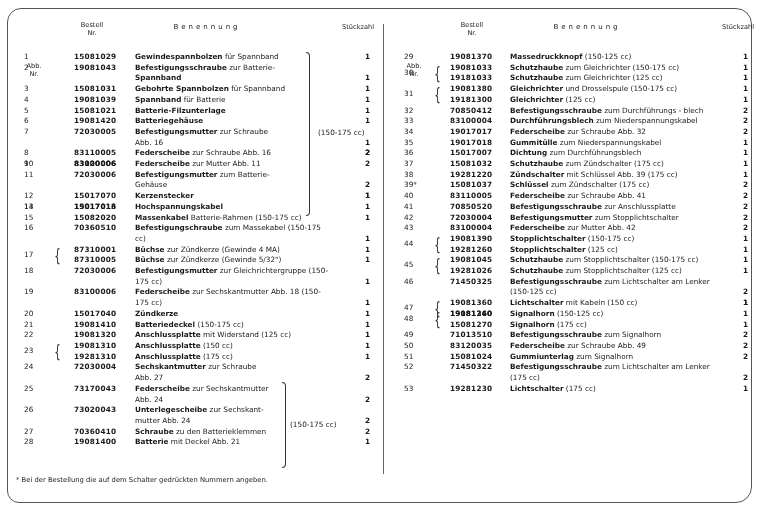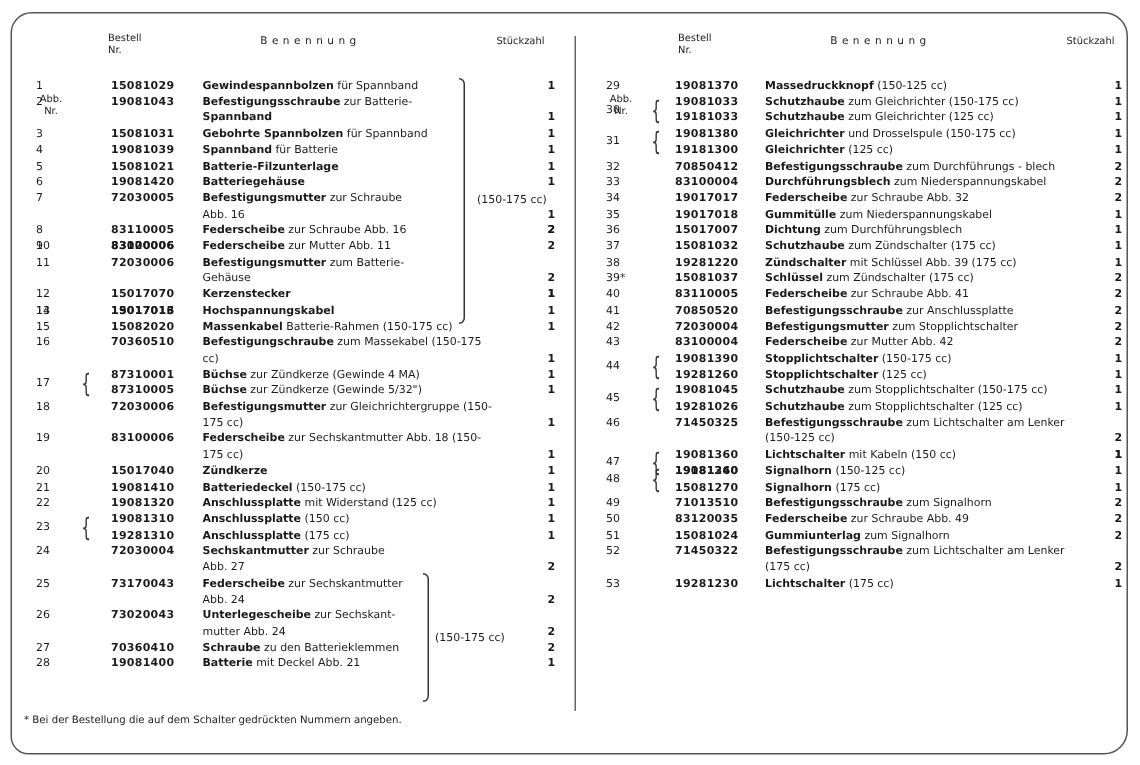--- a/index.html
+++ b/index.html
@@ -6,23 +6,23 @@
   body { width: 760px; height: 510px; position: relative; overflow: hidden;
          font-family: "DejaVu Sans", sans-serif; color: #1a1a1a; }
   .frame { position: absolute; left: 7px; top: 8px; width: 745px; height: 495px;
            border: 1px solid #555; border-radius: 14px 16px 16px 12px; box-sizing: border-box; }
   .divider { position: absolute; left: 383px; top: 24px; width: 1px; height: 450px; background: #666; }
   .col { position: absolute; top: 22px; }
   .col.left { left: 12px; width: 362px; }
   .col.right { left: 392px; width: 362px; }
   .hdr { position: relative; height: 24px; font-size: 6.6px; line-height: 7.5px; color: #222; }
   .hdr .h-abb { position: absolute; left: 8px; width: 28px; text-align: center; margin-top: 41px; }
-  .hdr .h-best { position: absolute; left: 60px; width: 40px; }
+  .hdr .h-best { position: absolute; left: 60px; width: 40px; text-align: center; }
   .hdr .h-ben { position: absolute; left: 110px; width: 170px; text-align: center; letter-spacing: 3px; font-size: 7px; top: 2px; }
-  .hdr .h-stk { position: absolute; right: 0px; width: 54px; text-align: center; top: 2px; }
+  .hdr .h-stk { position: absolute; right: 0px; width: 54px; text-align: right; top: 2px; }
   .rows { position: relative; margin-top: 6px; }
   .row { position: relative; font-size: 7.3px; line-height: 10.7px; }
   .row .abb { position: absolute; left: 8px; width: 28px; text-align: left; padding-left: 4px; box-sizing: border-box; }
   .row .best { position: absolute; left: 62px; font-weight: bold; letter-spacing: 0.2px; }
   .row .ben { margin-left: 123px; width: 200px; display: block; }
   .row .ben b { font-weight: bold; }
   .row .qty { position: absolute; right: 4px; bottom: 0; font-weight: bold; }
   .col.left .row .ben { width: 195px; }
   .col.right .row .ben { width: 215px; margin-left: 118px; }
   .col.right .row .best { left: 58px; }

